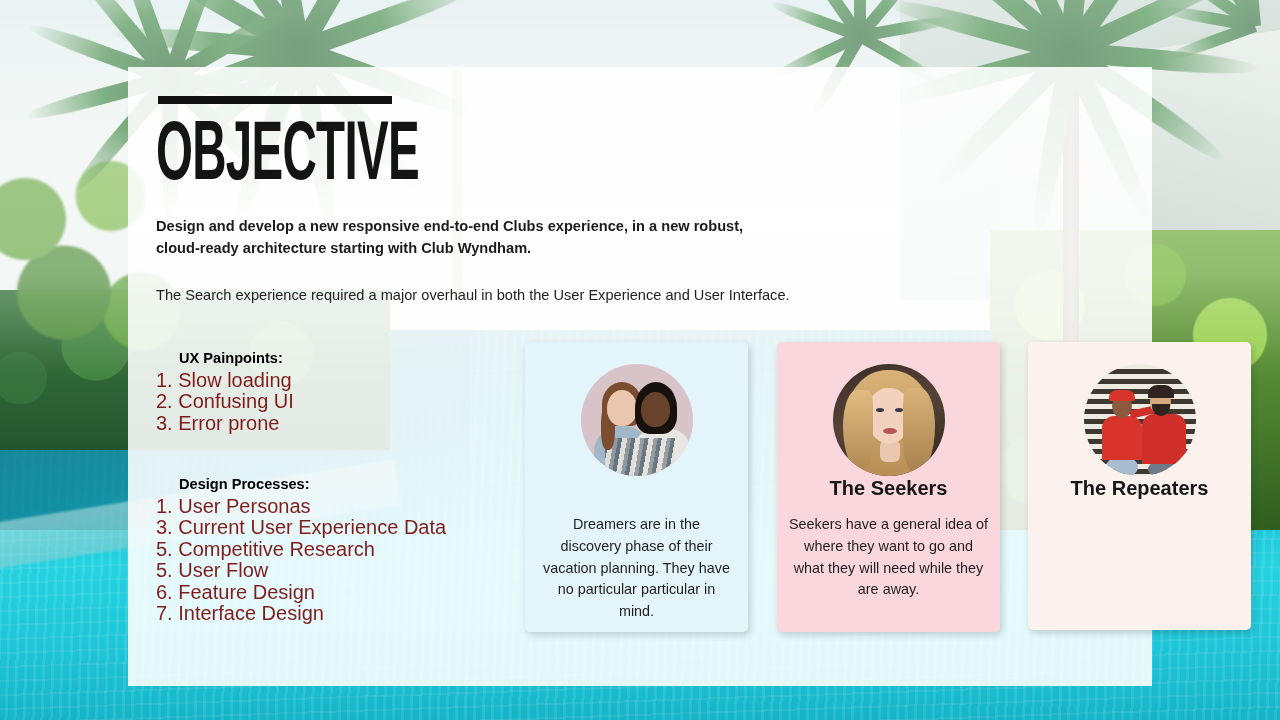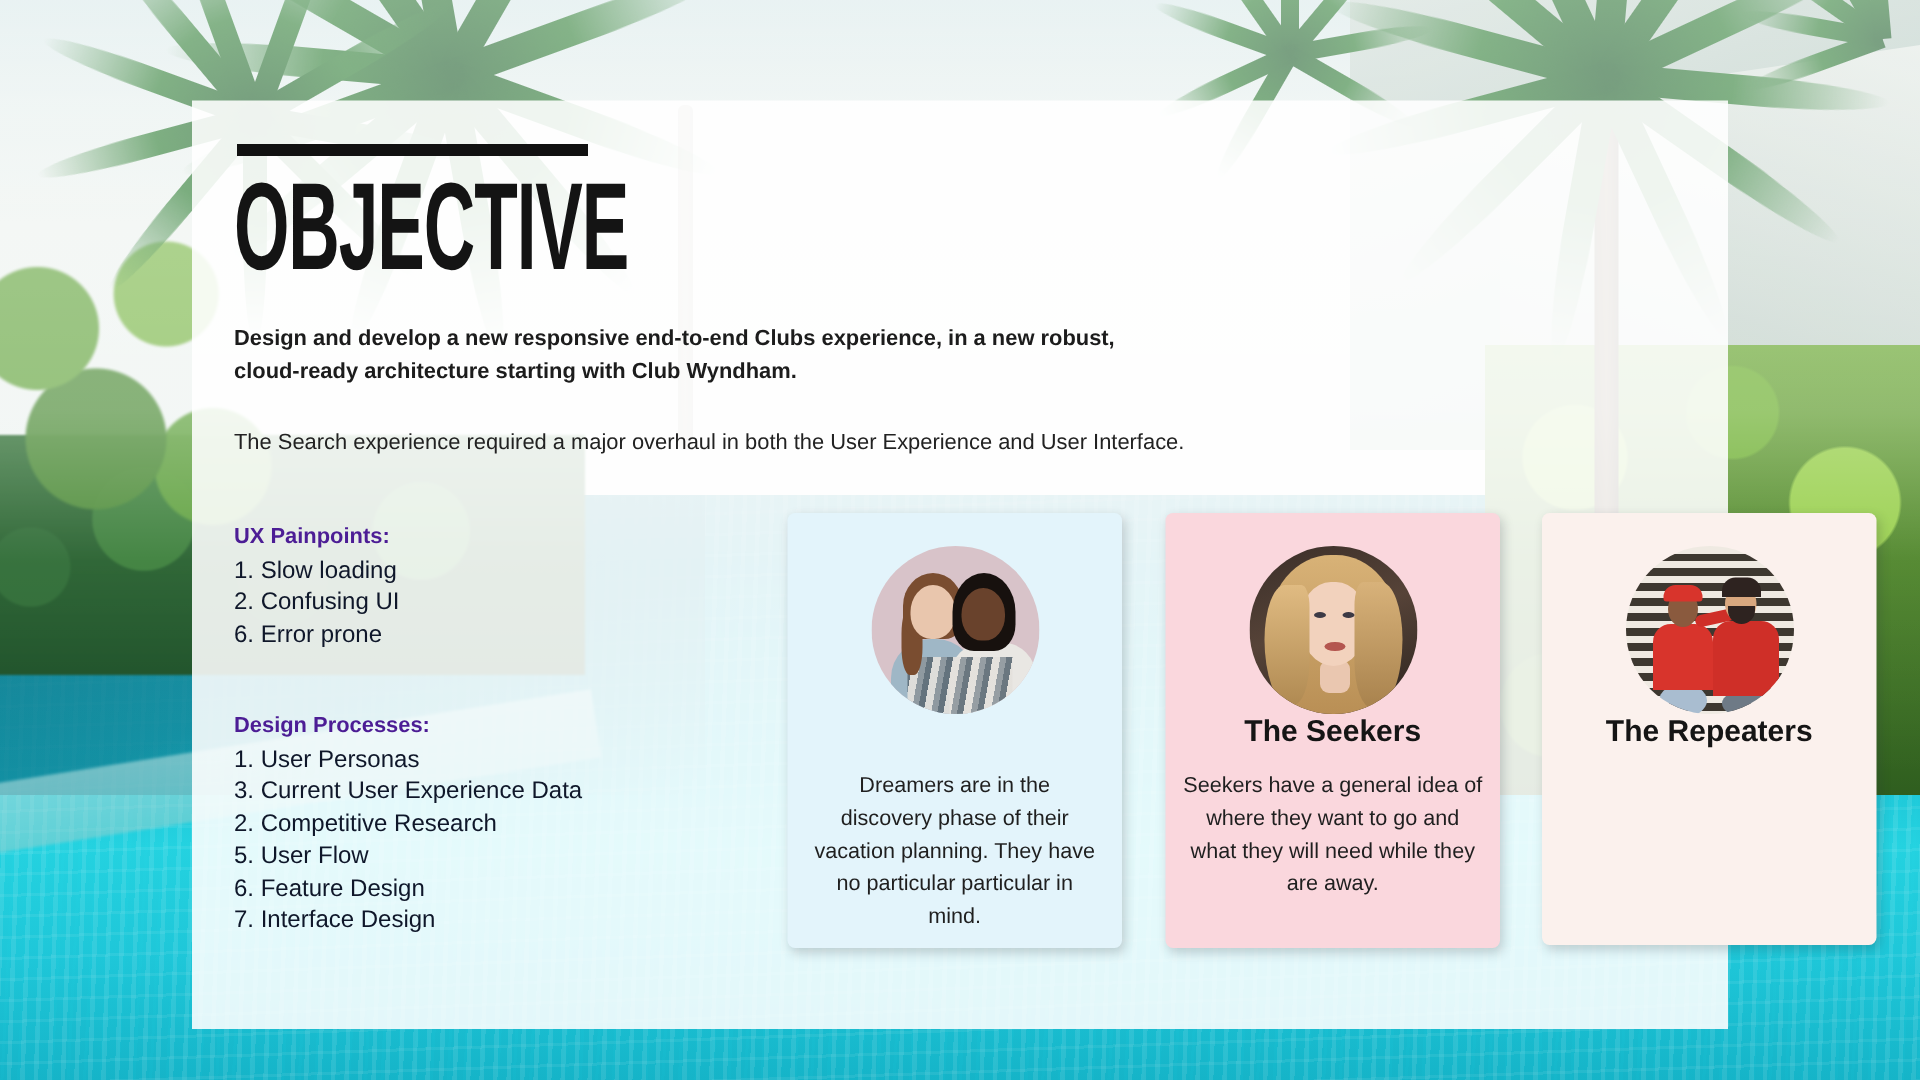--- a/index.html
+++ b/index.html
@@ -129,22 +129,22 @@
   .lead {
     position:absolute; left:28px; top:148px; width:625px;
     font-size:14.6px; line-height:22px; font-weight:bold; color:#1c1c1c;
   }
   .para {
     position:absolute; left:28px; top:217px; width:645px;
     font-size:14.6px; line-height:22.5px; color:#222;
   }
   .block-pain { position:absolute; left:28px; top:281px; }
   .block-proc { position:absolute; left:28px; top:407px; }
-  .blk-head { font-size:14.6px; font-weight:bold; color:#4c1d95; line-height:21.8px; }
-  .blk-item { font-size:16px; color:#0f172a; line-height:21.5px; }
+  .blk-head { font-size:14.6px; font-weight:bold; color:#000000; line-height:21.8px;margin-left:23px; }
+  .blk-item { font-size:20px; color:#7f1d1d; line-height:21.5px; }
 
   
   .card {
     position:absolute; top:342px; width:223px; height:290px;
     border-radius:5px; box-shadow:2px 3px 7px rgba(40,50,60,.22);
   }
   #card-1 { left:525px; background:#e3f4fb; }
   #card-2 { left:777px; background:#fad7dd; }
   #card-3 { left:1028px; background:#fbf1ed; height:288px; }
 
@@ -290,28 +290,28 @@
   <div class="rule"></div>
   <div class="title">OBJECTIVE</div>
 
   <div class="lead">Design and develop a new responsive end-to-end Clubs experience, in a new robust, cloud-ready architecture starting with Club Wyndham.</div>
   <div class="para">The Search experience required a major overhaul in both the User Experience and User Interface.</div>
 
   <div class="block-pain">
     <div class="blk-head">UX Painpoints:</div>
     <div class="blk-item">1. Slow loading</div>
     <div class="blk-item">2. Confusing UI</div>
-    <div class="blk-item">6. Error prone</div>
+    <div class="blk-item">3. Error prone</div>
   </div>
 
   <div class="block-proc">
     <div class="blk-head">Design Processes:</div>
     <div class="blk-item">1. User Personas</div>
     <div class="blk-item">3. Current User Experience Data</div>
-    <div class="blk-item">2. Competitive Research</div>
+    <div class="blk-item">5. Competitive Research</div>
     <div class="blk-item">5. User Flow</div>
     <div class="blk-item">6. Feature Design</div>
     <div class="blk-item">7. Interface Design</div>
   </div>
 </div>
 
 <div class="card" id="card-1">
   <div class="avatar av1">
     <div class="av-bg"></div>
     <div class="sh p-a-body"></div>

